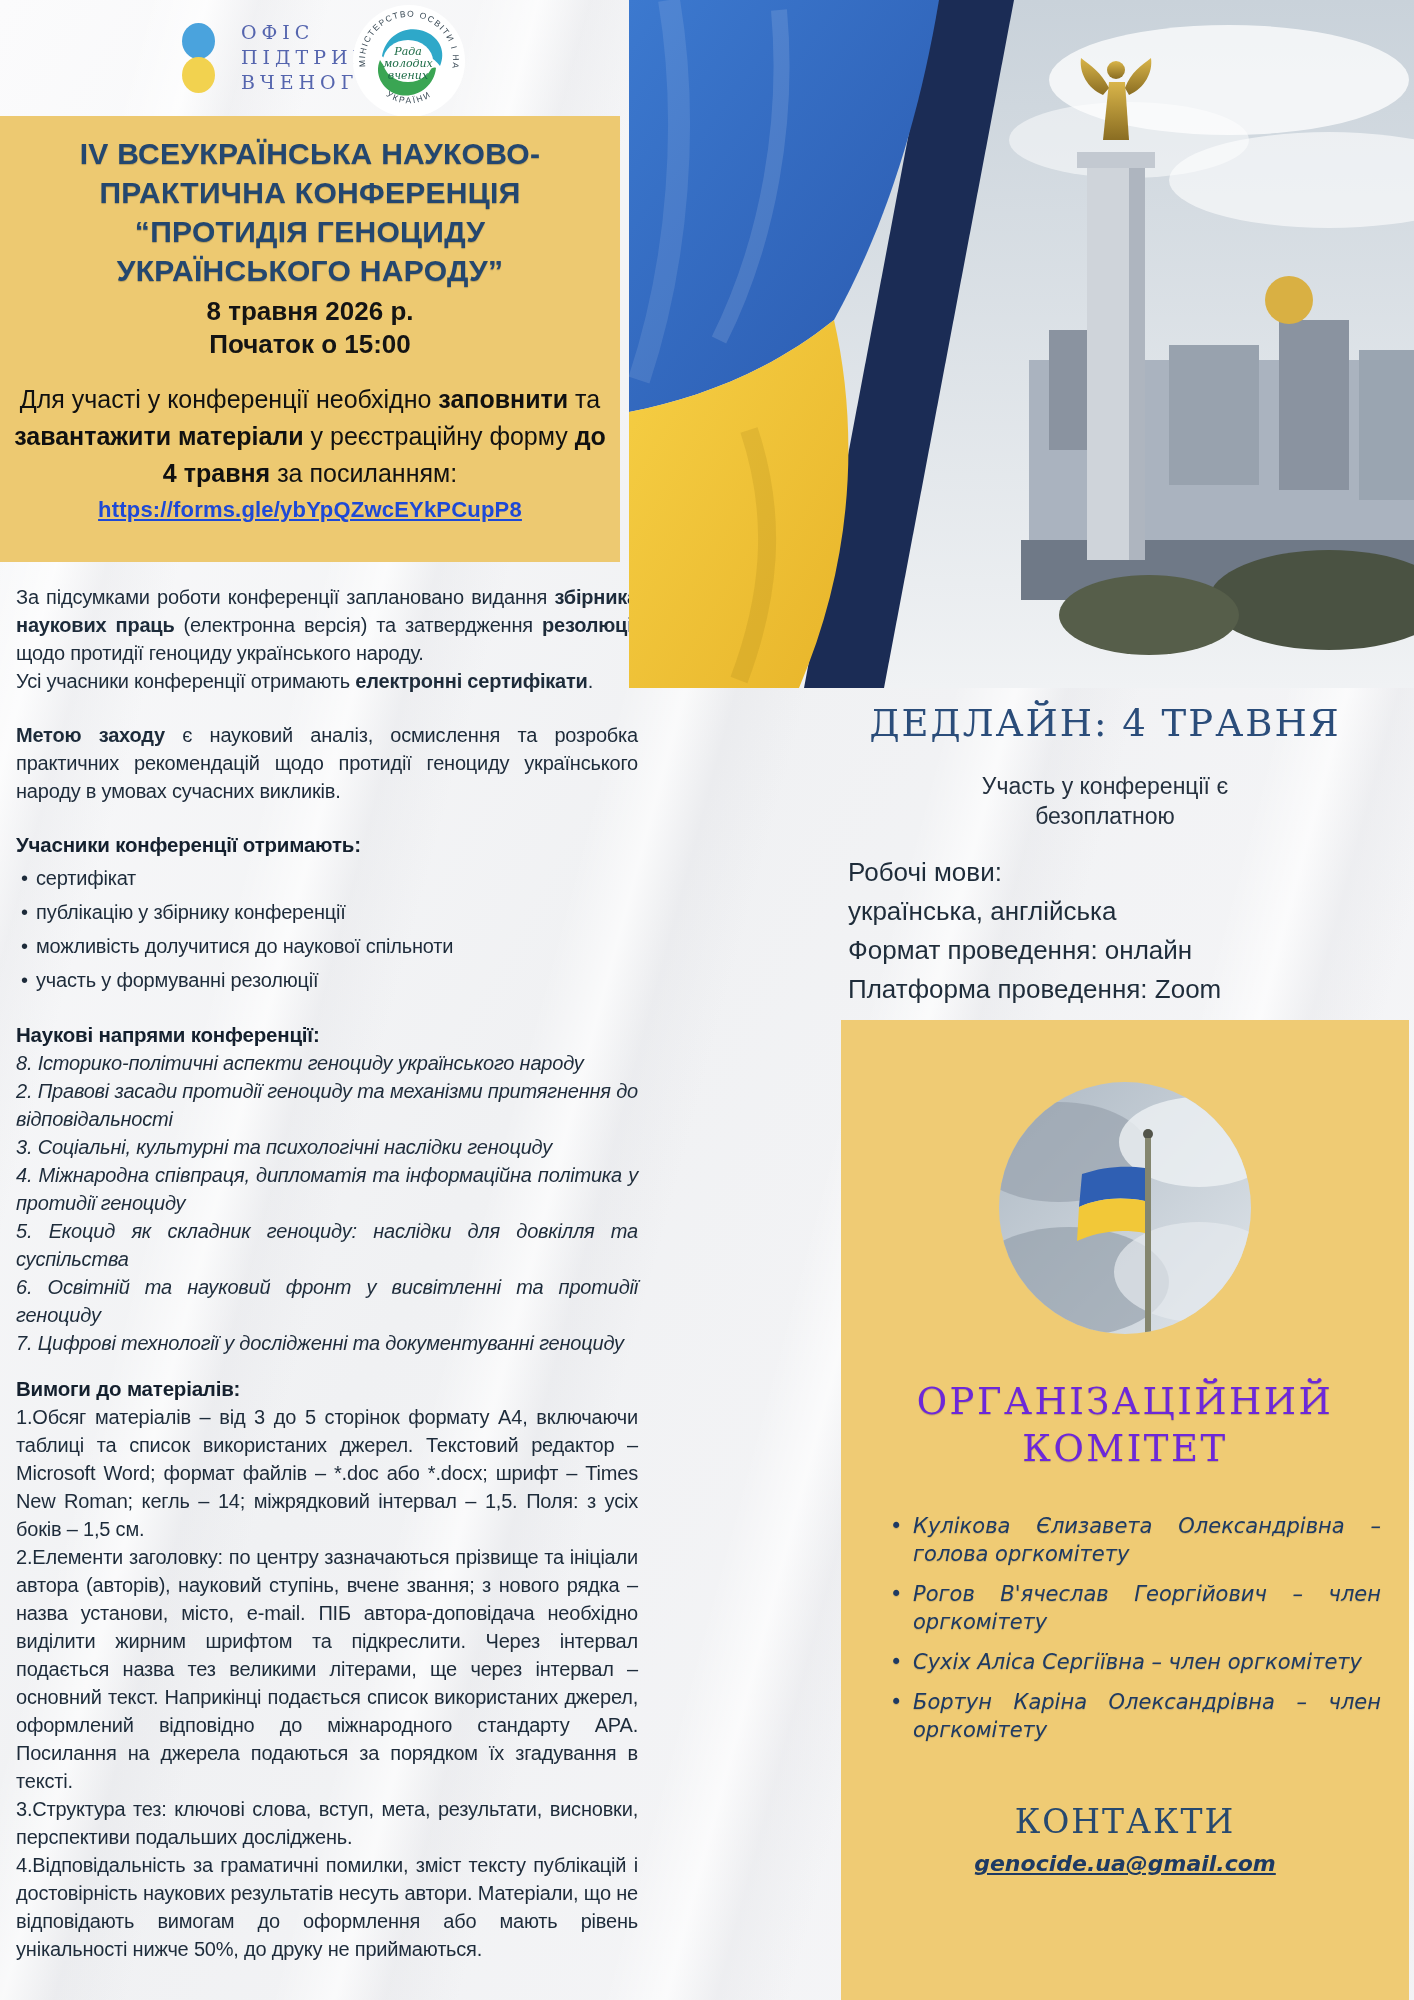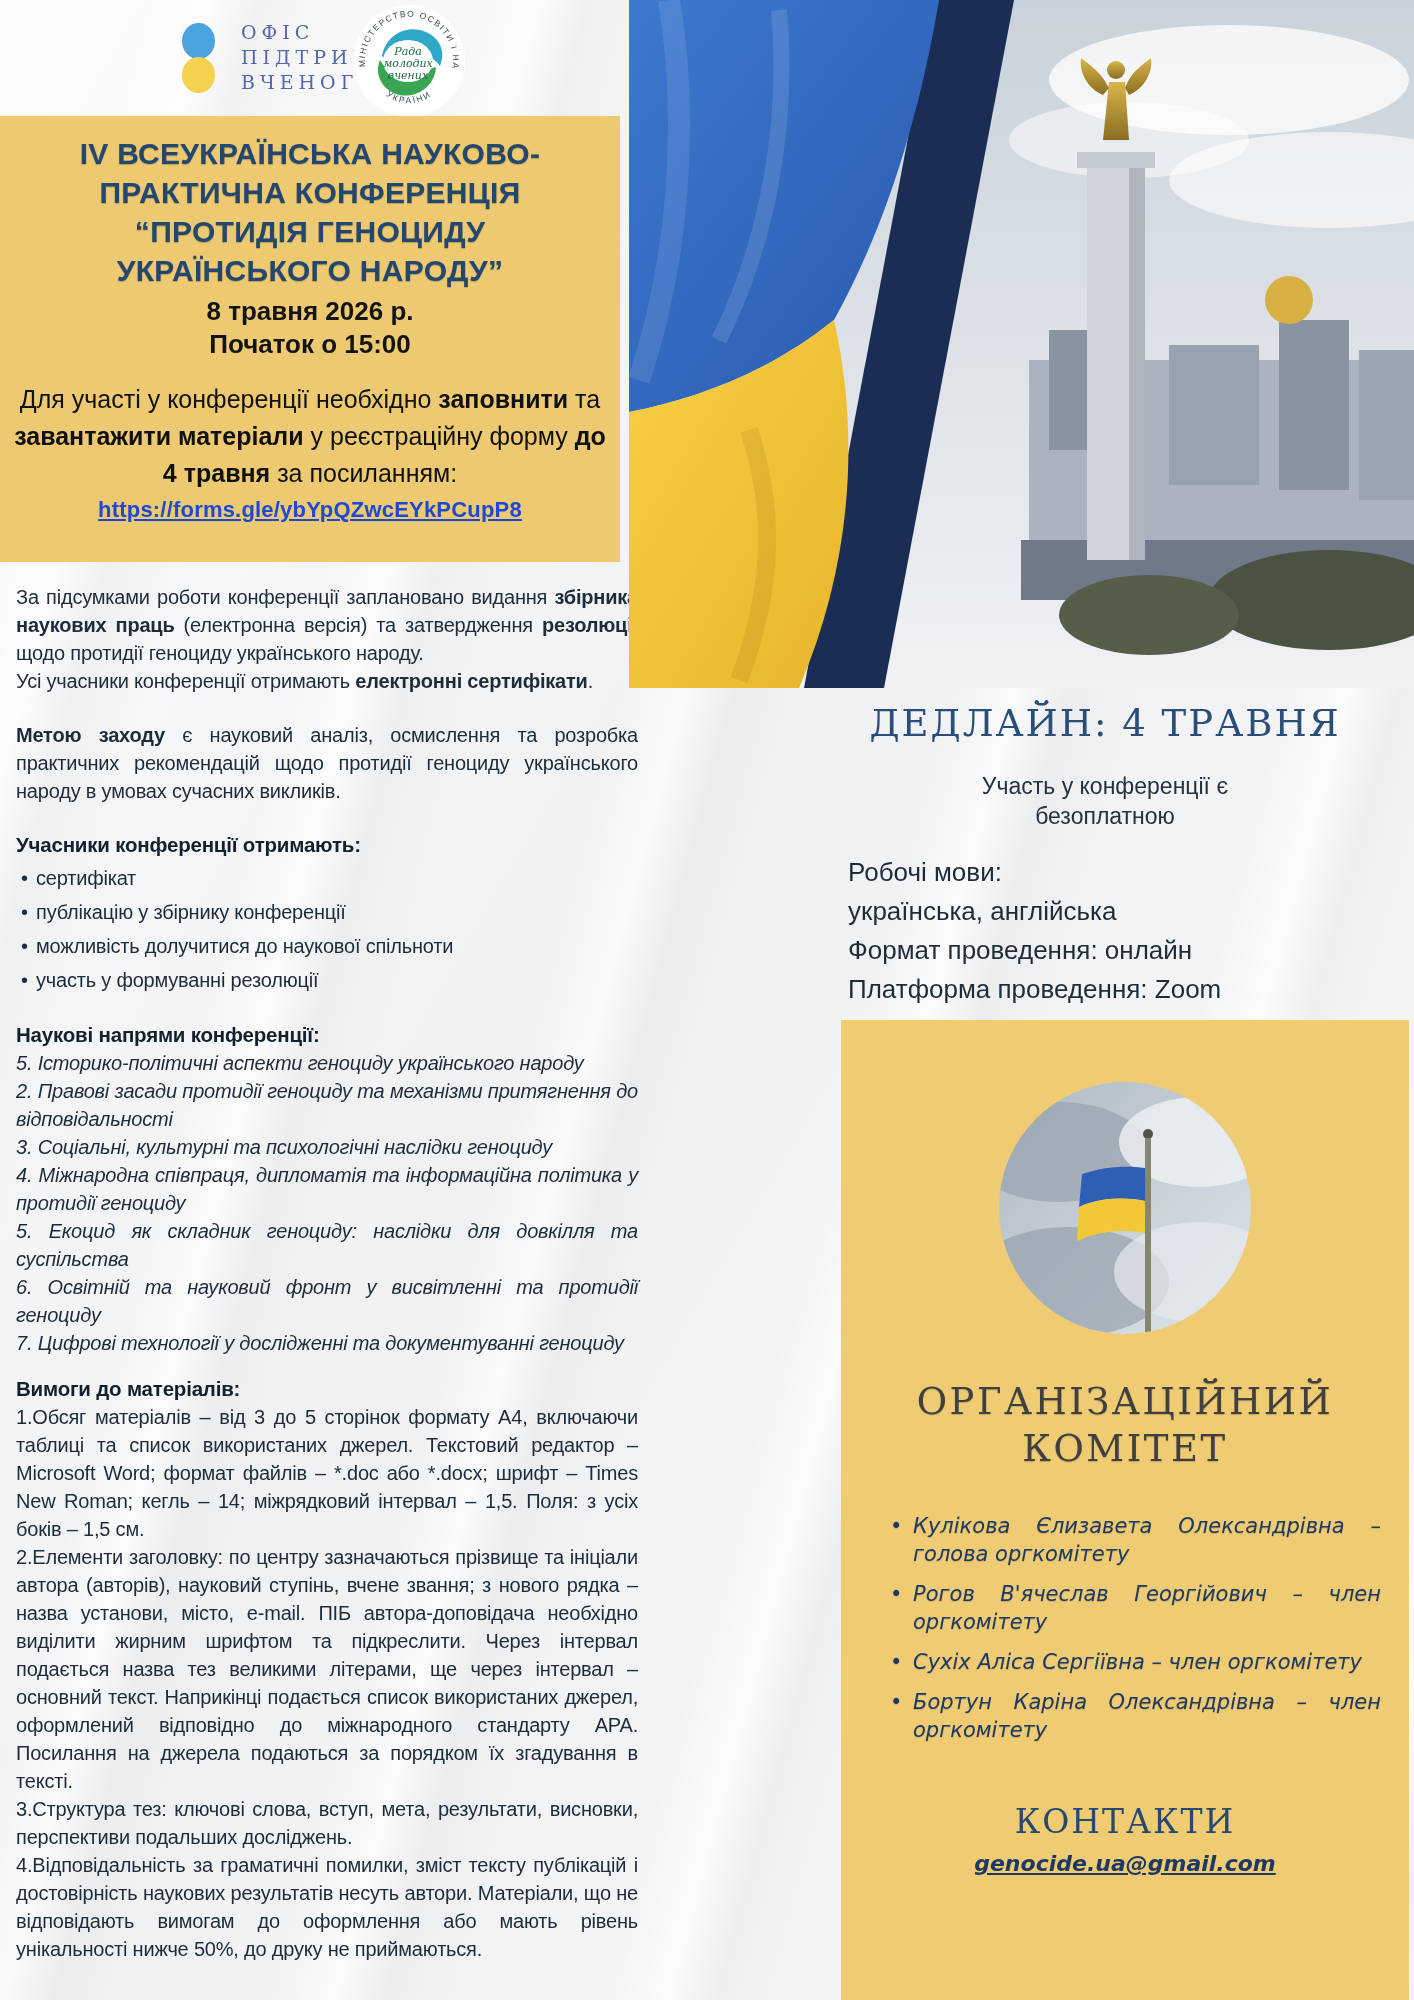--- a/index.html
+++ b/index.html
@@ -40,21 +40,21 @@
   .photo{position:absolute;left:629px;top:0;width:785px;height:688px;}
   
   .rightmid{position:absolute;left:810px;top:702px;width:590px;text-align:center;}
   .deadline{font-family:"DejaVu Serif",serif;font-size:37px;color:#2b4d7a;letter-spacing:2px;font-weight:400;}
   .freenote{margin:26px auto 0;width:330px;font-size:23px;line-height:30px;color:#25313f;}
   .details{margin:22px 0 0 38px;text-align:left;font-size:26px;line-height:39px;color:#1e2c3a;}
   
   .card{position:absolute;left:841px;top:1020px;width:568px;height:980px;background:#efcb74;}
   .circle{width:252px;height:252px;border-radius:50%;margin:62px auto 0;overflow:hidden;}
   .committee-heading{margin-top:44px;text-align:center;font-family:"DejaVu Serif",serif;font-size:37px;
-    line-height:47px;letter-spacing:2.5px;color:#404040;text-shadow:0 1px 1px rgba(0,0,0,.18);}
+    line-height:47px;letter-spacing:2.5px;color:#6d28d9;text-shadow:0 1px 1px rgba(0,0,0,.18);}
   .members{margin:40px 28px 0 46px;padding:0;list-style:none;font-style:italic;
     font-family:"DejaVu Sans",sans-serif;font-size:21px;line-height:28px;color:#1e3a63;text-align:justify;}
   .members li{position:relative;padding-left:26px;margin-bottom:12px;text-shadow:0 1px 1px rgba(0,0,0,.15);}
   .members li::before{content:"•";position:absolute;left:3px;font-style:normal;}
   .contacts-heading{margin-top:58px;text-align:center;font-family:"DejaVu Serif",serif;font-size:33px;
     letter-spacing:2px;color:#27496f;}
   .email{display:block;margin-top:10px;text-align:center;font-style:italic;font-weight:bold;font-size:22px;
     color:#1e3a63;text-decoration:underline;font-family:"DejaVu Sans",sans-serif;}
 </style>
 </head>
@@ -119,21 +119,21 @@
     <h3>Учасники конференції отримають:</h3>
     <ul class="bullets">
       <li>сертифікат</li>
       <li>публікацію у збірнику конференції</li>
       <li>можливість долучитися до наукової спільноти</li>
       <li>участь у формуванні резолюції</li>
     </ul>
 
     <h3>Наукові напрями конференції:</h3>
     <div class="directions">
-      <p>5. Історико-політичні аспекти геноциду українського народу</p>
+      <p>8. Історико-політичні аспекти геноциду українського народу</p>
       <p>2. Правові засади протидії геноциду та механізми притягнення до відповідальності</p>
       <p>3. Соціальні, культурні та психологічні наслідки геноциду</p>
       <p>4. Міжнародна співпраця, дипломатія та інформаційна політика у протидії геноциду</p>
       <p>5. Екоцид як складник геноциду: наслідки для довкілля та суспільства</p>
       <p>6. Освітній та науковий фронт у висвітленні та протидії геноциду</p>
       <p>7. Цифрові технології у дослідженні та документуванні геноциду</p>
     </div>
 
     <h3>Вимоги до матеріалів:</h3>
     <div class="reqs">

